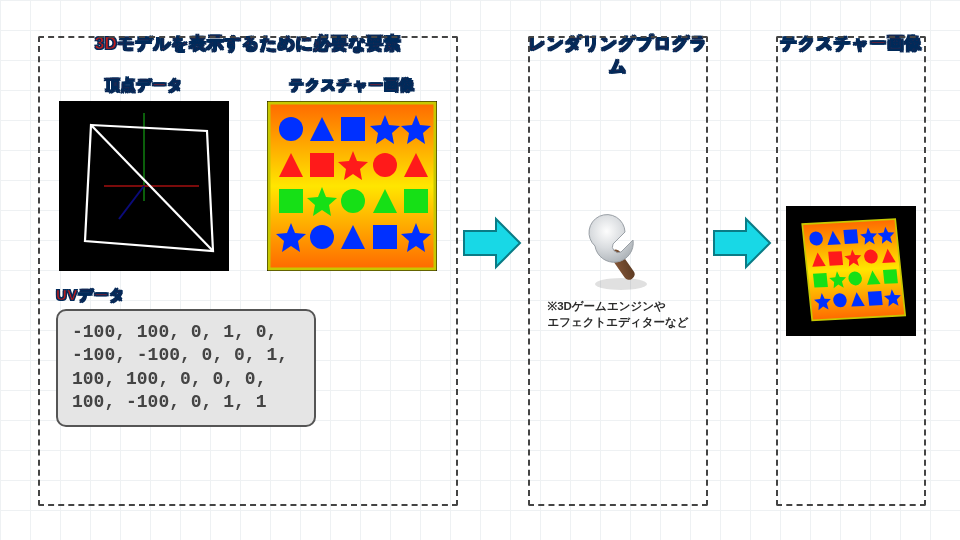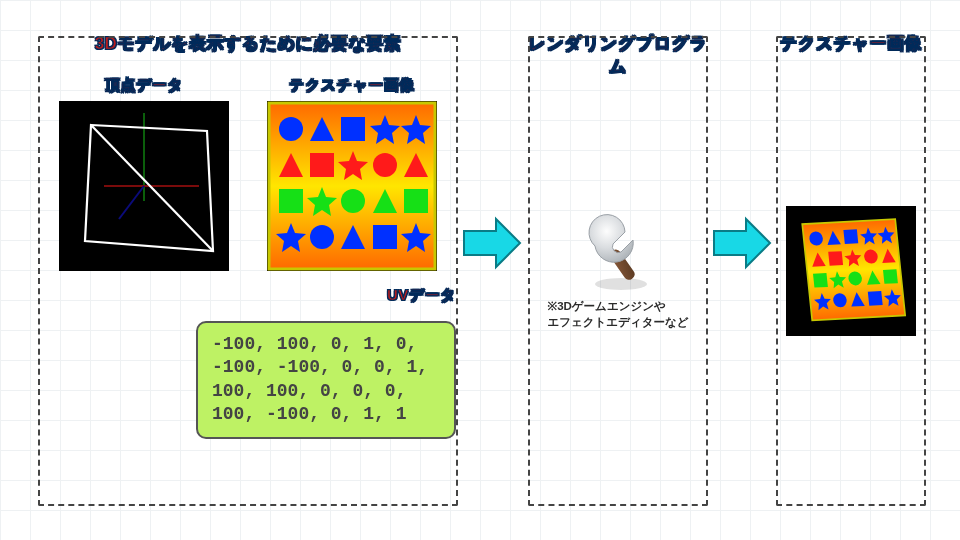--- a/index.html
+++ b/index.html
@@ -49,30 +49,30 @@
   #t3 { left: 776px; width: 150px; }
 
   
   .p1-row1 { position: absolute; top: 18px; left: 0; width: 100%; display: flex; justify-content: space-around; }
   .p1-col { display: flex; flex-direction: column; align-items: center; gap: 6px; }
   .vertex-box, .tex-box, .result-box { background: #000; display: block; }
   .vertex-box { width: 170px; height: 170px; }
   .tex-box    { width: 170px; height: 170px; }
   .uv-wrap {
     position: absolute;
-    top: 228px; left: 0;
+    top: 228px; left: 16px;
     width: 100%;
-    display: flex; flex-direction: column; align-items: flex-end; gap: 16px;
+    display: flex; flex-direction: column; align-items: flex-start; gap: 4px;
   }
   .uv-box {
     width: 260px;
     padding: 10px 14px;
     border: 2px solid #555;
     border-radius: 10px;
-    background: #bef264;
+    background: #e5e5e5;
     font-family: "Courier New", monospace;
     font-weight: 700;
     font-size: 18px;
     color: #444;
     white-space: pre;
     line-height: 1.3;
   }
 
   
   .p2-inner {

